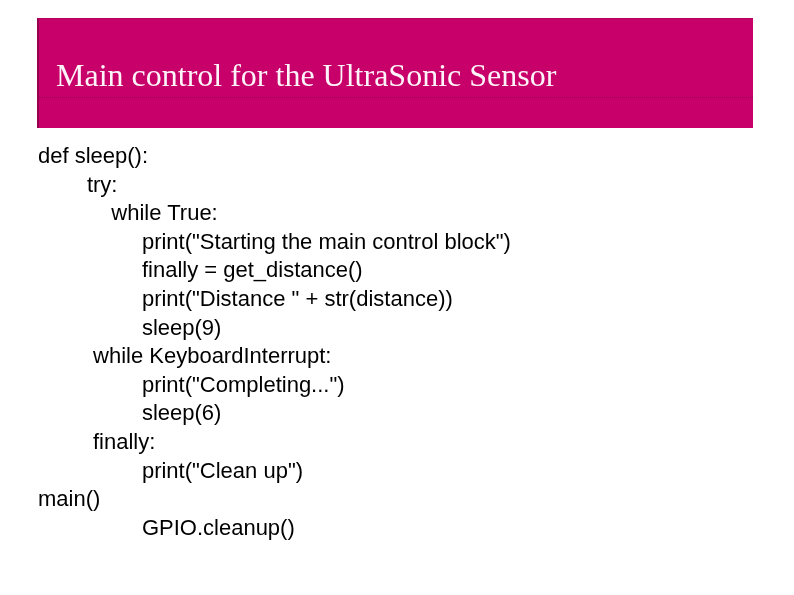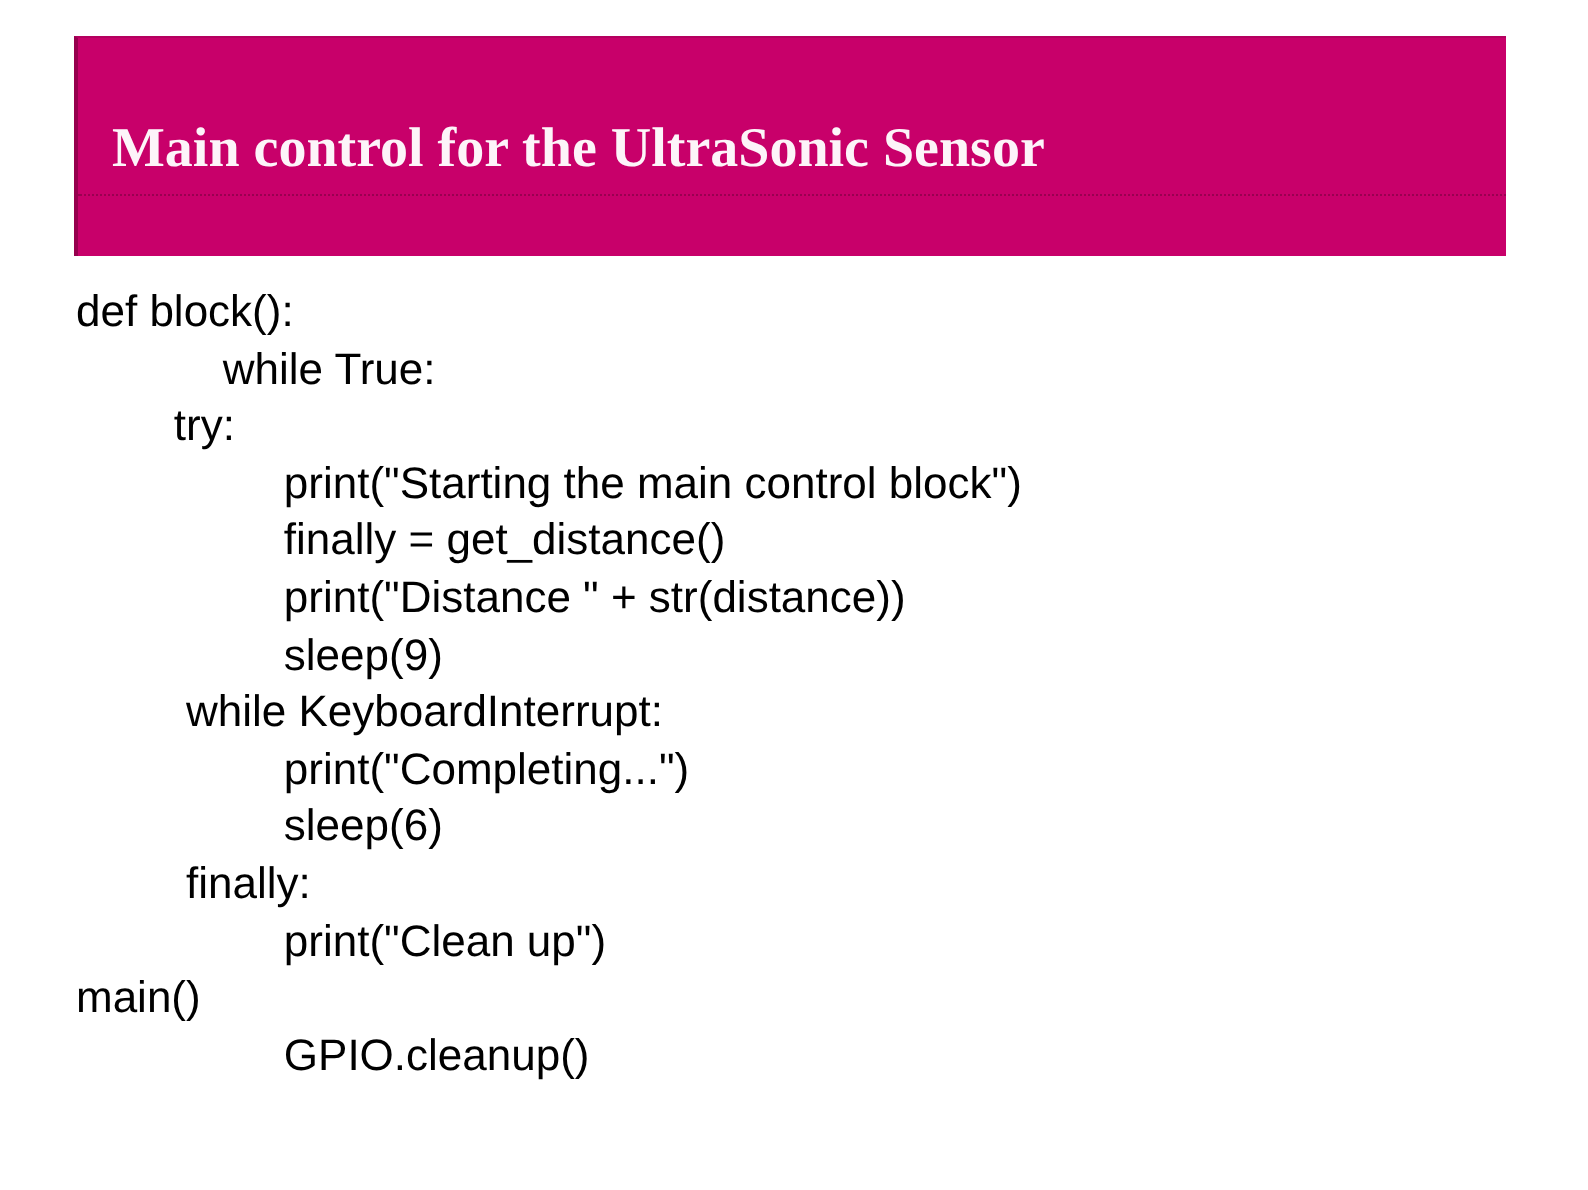--- a/index.html
+++ b/index.html
@@ -23,22 +23,22 @@
     height: 110px;
     background: #C8006A;
     border-left: 2px solid rgba(90, 0, 45, 0.45);
     border-top: 1px solid rgba(90, 0, 45, 0.18);
     box-sizing: border-box;
     display: flex;
     align-items: center;
   }
   .banner-title {
     font-family: "Liberation Serif", serif;
-    font-size: 28px;
-    font-weight: bold;
+    font-size: 32px;
+    font-weight: normal;
     color: #FDF4F9;
     white-space: nowrap;
     padding-left: 17px;
     line-height: 1;
     position: relative;
     top: 1px;
   }
   .banner-divider {
     position: absolute;
     left: 0;
@@ -65,23 +65,23 @@
 <body>
 
 <div class="slide">
 
   <div class="banner">
     <div class="banner-title">Main control for the UltraSonic Sensor</div>
     <div class="banner-divider"></div>
   </div>
 
   <div class="code-block">
-    <div class="code-line">def block():</div>
+    <div class="code-line">def sleep():</div>
+    <div class="code-line">        try:</div>
     <div class="code-line">            while True:</div>
-    <div class="code-line">        try:</div>
     <div class="code-line">                 print("Starting the main control block")</div>
     <div class="code-line">                 finally = get_distance()</div>
     <div class="code-line">                 print("Distance " + str(distance))</div>
     <div class="code-line">                 sleep(9)</div>
     <div class="code-line">         while KeyboardInterrupt:</div>
     <div class="code-line">                 print("Completing...")</div>
     <div class="code-line">                 sleep(6)</div>
     <div class="code-line">         finally:</div>
     <div class="code-line">                 print("Clean up")</div>
     <div class="code-line">main()</div>

